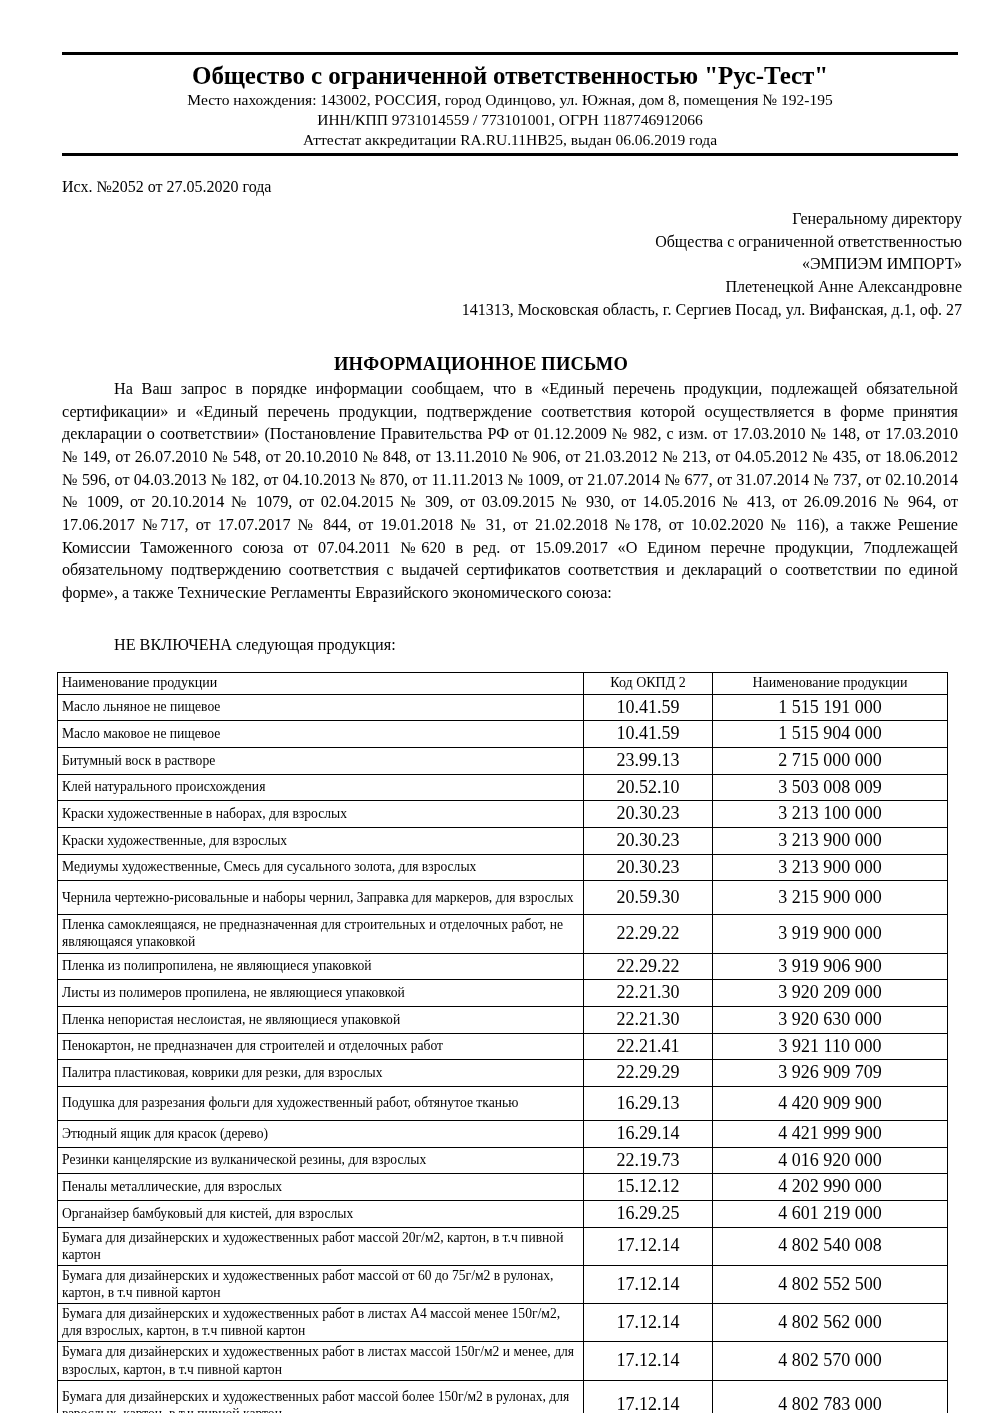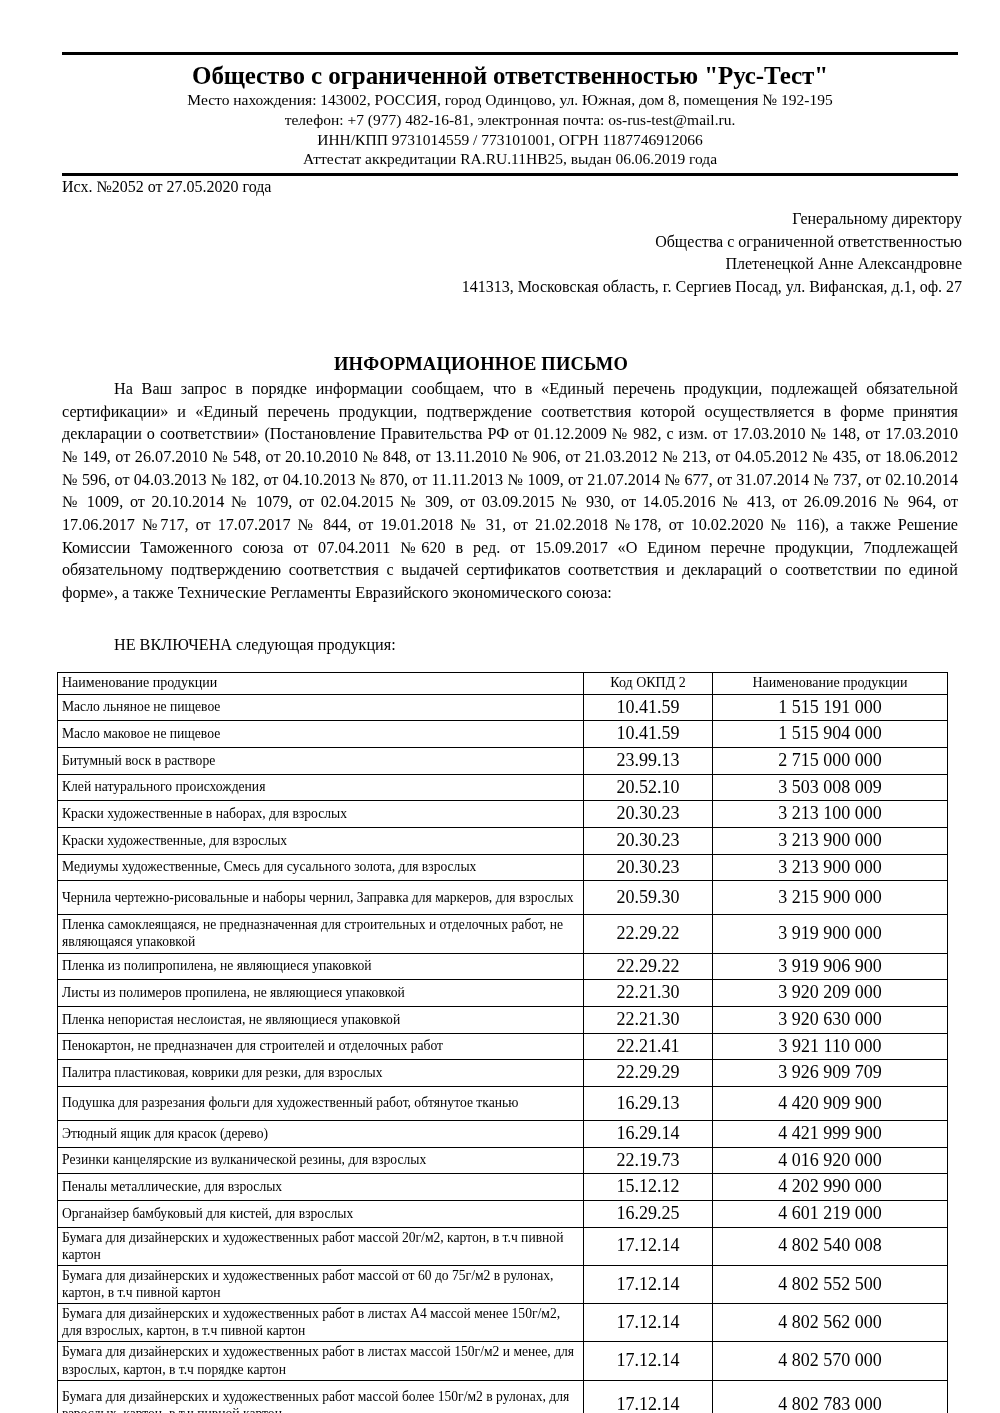--- a/index.html
+++ b/index.html
@@ -149,30 +149,30 @@
   table.prod tr.xtall td { height: 46px; }
 </style>
 </head>
 <body>
 
 <div class="page">
 
   <div class="letterhead">
     <div class="lh-title">Общество с ограниченной ответственностью "Рус-Тест"</div>
     <div class="lh-line">Место нахождения: 143002, РОССИЯ, город Одинцово, ул. Южная, дом 8, помещения № 192-195</div>
-    <div class="lh-line">телефон: +7 (977) 482-16-81, электронная почта: os-rus-test@mail.ru.</div>
     <div class="lh-line">ИНН/КПП 9731014559 / 773101001, ОГРН 1187746912066</div>
     <div class="lh-line">Аттестат аккредитации RA.RU.11НВ25, выдан 06.06.2019 года</div>
   </div>
 
   <div class="outgoing">Исх. №2052 от 27.05.2020 года</div>
 
   <div class="addressee">
     <div>Генеральному директору</div>
     <div>Общества с ограниченной ответственностью</div>
+    <div>«ЭМПИЭМ ИМПОРТ»</div>
     <div>Плетенецкой Анне Александровне</div>
     <div>141313, Московская область, г. Сергиев Посад, ул. Вифанская, д.1, оф. 27</div>
   </div>
 
   <div class="doc-title">ИНФОРМАЦИОННОЕ ПИСЬМО</div>
 
   <div class="body-text">
     <p>На Ваш запрос в порядке информации сообщаем, что в «Единый перечень продукции, подлежащей обязательной сертификации» и «Единый перечень продукции, подтверждение соответствия которой осуществляется в форме принятия декларации о соответствии» (Постановление Правительства РФ от 01.12.2009 № 982, с изм. от 17.03.2010 № 148, от 17.03.2010 № 149, от 26.07.2010 № 548, от 20.10.2010 № 848, от 13.11.2010 № 906, от 21.03.2012 № 213, от 04.05.2012 № 435, от 18.06.2012 № 596, от 04.03.2013 № 182, от 04.10.2013 № 870, от 11.11.2013 № 1009, от 21.07.2014 № 677, от 31.07.2014 № 737, от 02.10.2014 № 1009, от 20.10.2014 № 1079, от 02.04.2015 № 309, от 03.09.2015 № 930, от 14.05.2016 № 413, от 26.09.2016 № 964, от 17.06.2017 №717, от 17.07.2017 № 844, от 19.01.2018 № 31, от 21.02.2018 №178, от 10.02.2020 № 116), а также Решение Комиссии Таможенного союза от 07.04.2011 №620 в ред. от 15.09.2017 «О Едином перечне продукции, 7подлежащей обязательному подтверждению соответствия с выдачей сертификатов соответствия и деклараций о соответствии по единой форме», а также Технические Регламенты Евразийского экономического союза:</p>
   </div>
 
@@ -297,21 +297,21 @@
             <td class="name">Бумага для дизайнерских и художественных работ массой от 60 до 75г/м2 в рулонах, картон, в т.ч пивной картон</td>
             <td class="num">17.12.14</td>
             <td class="num">4 802 552 500</td>
           </tr>
           <tr class="tall">
             <td class="name">Бумага для дизайнерских и художественных работ в листах А4 массой менее 150г/м2, для взрослых, картон, в т.ч пивной картон</td>
             <td class="num">17.12.14</td>
             <td class="num">4 802 562 000</td>
           </tr>
           <tr class="tall">
-            <td class="name">Бумага для дизайнерских и художественных работ в листах массой 150г/м2 и менее, для взрослых, картон, в т.ч порядке картон</td>
+            <td class="name">Бумага для дизайнерских и художественных работ в листах массой 150г/м2 и менее, для взрослых, картон, в т.ч пивной картон</td>
             <td class="num">17.12.14</td>
             <td class="num">4 802 570 000</td>
           </tr>
           <tr class="xtall">
             <td class="name">Бумага для дизайнерских и художественных работ массой более 150г/м2 в рулонах, для взрослых, картон, в т.ч пивной картон</td>
             <td class="num">17.12.14</td>
             <td class="num">4 802 783 000</td>
           </tr>
           <tr>
             <td class="name">Бумага для дизайнерских и художественных работ в листах массой более</td>

